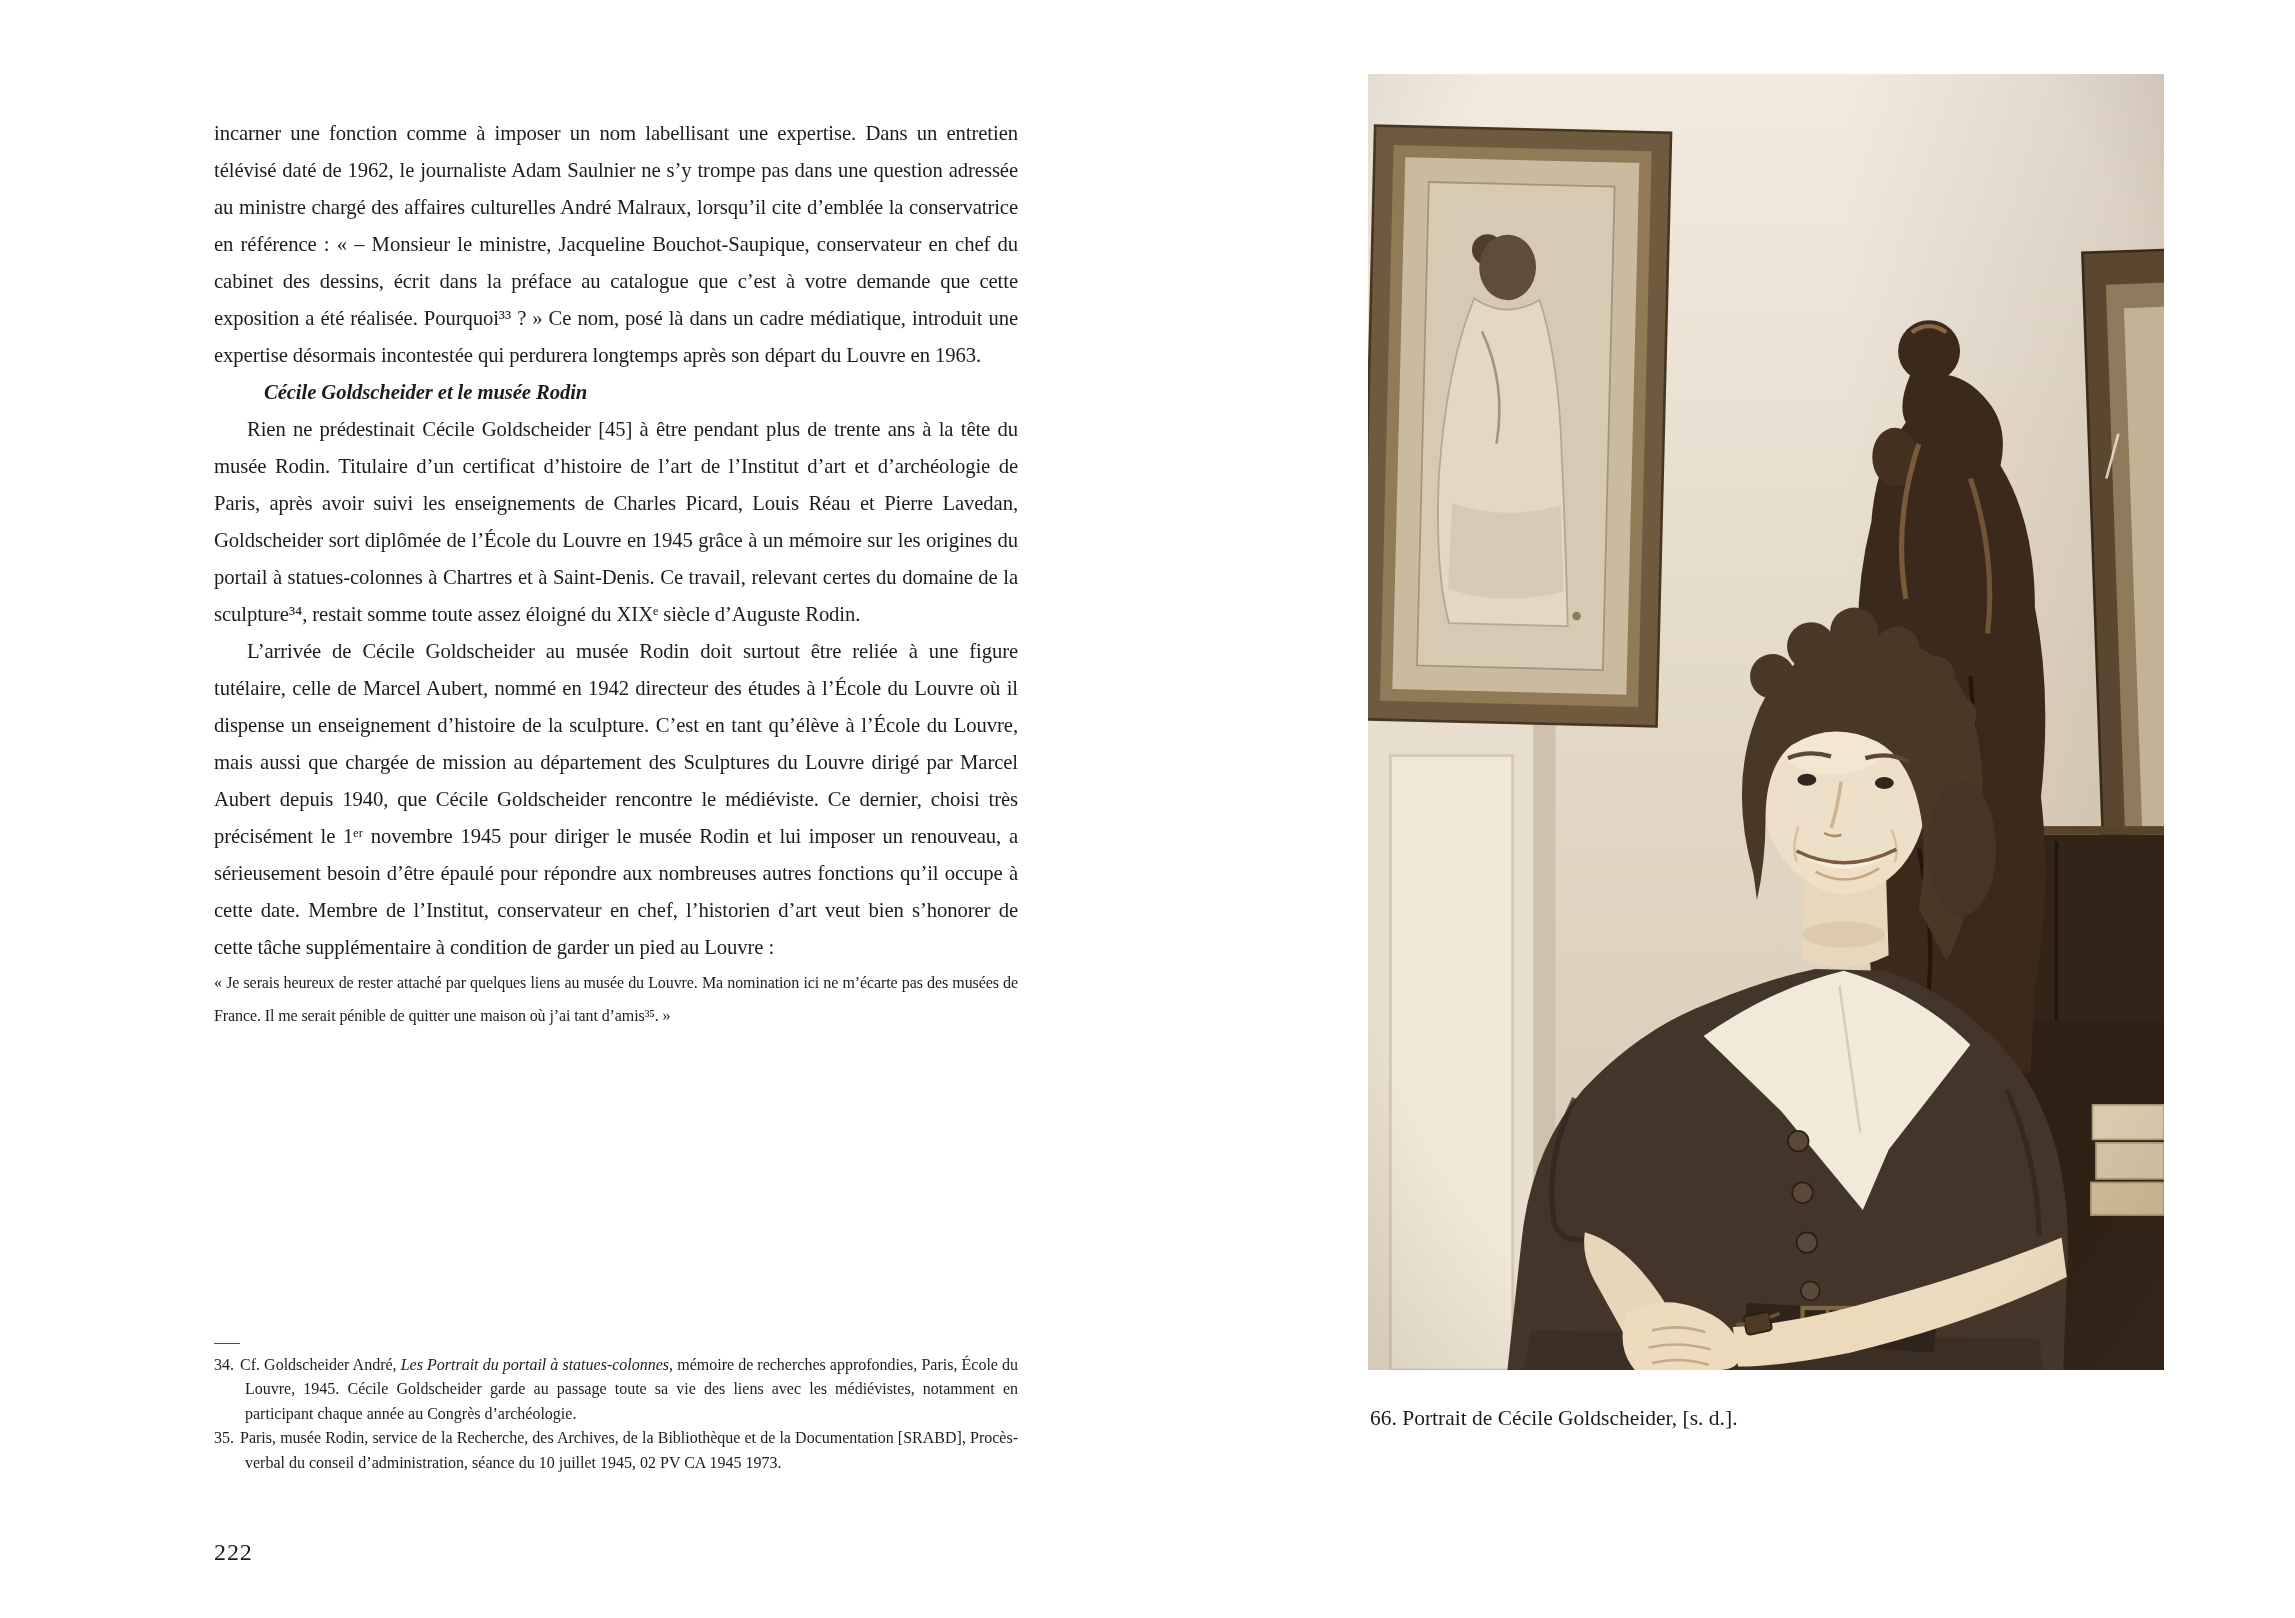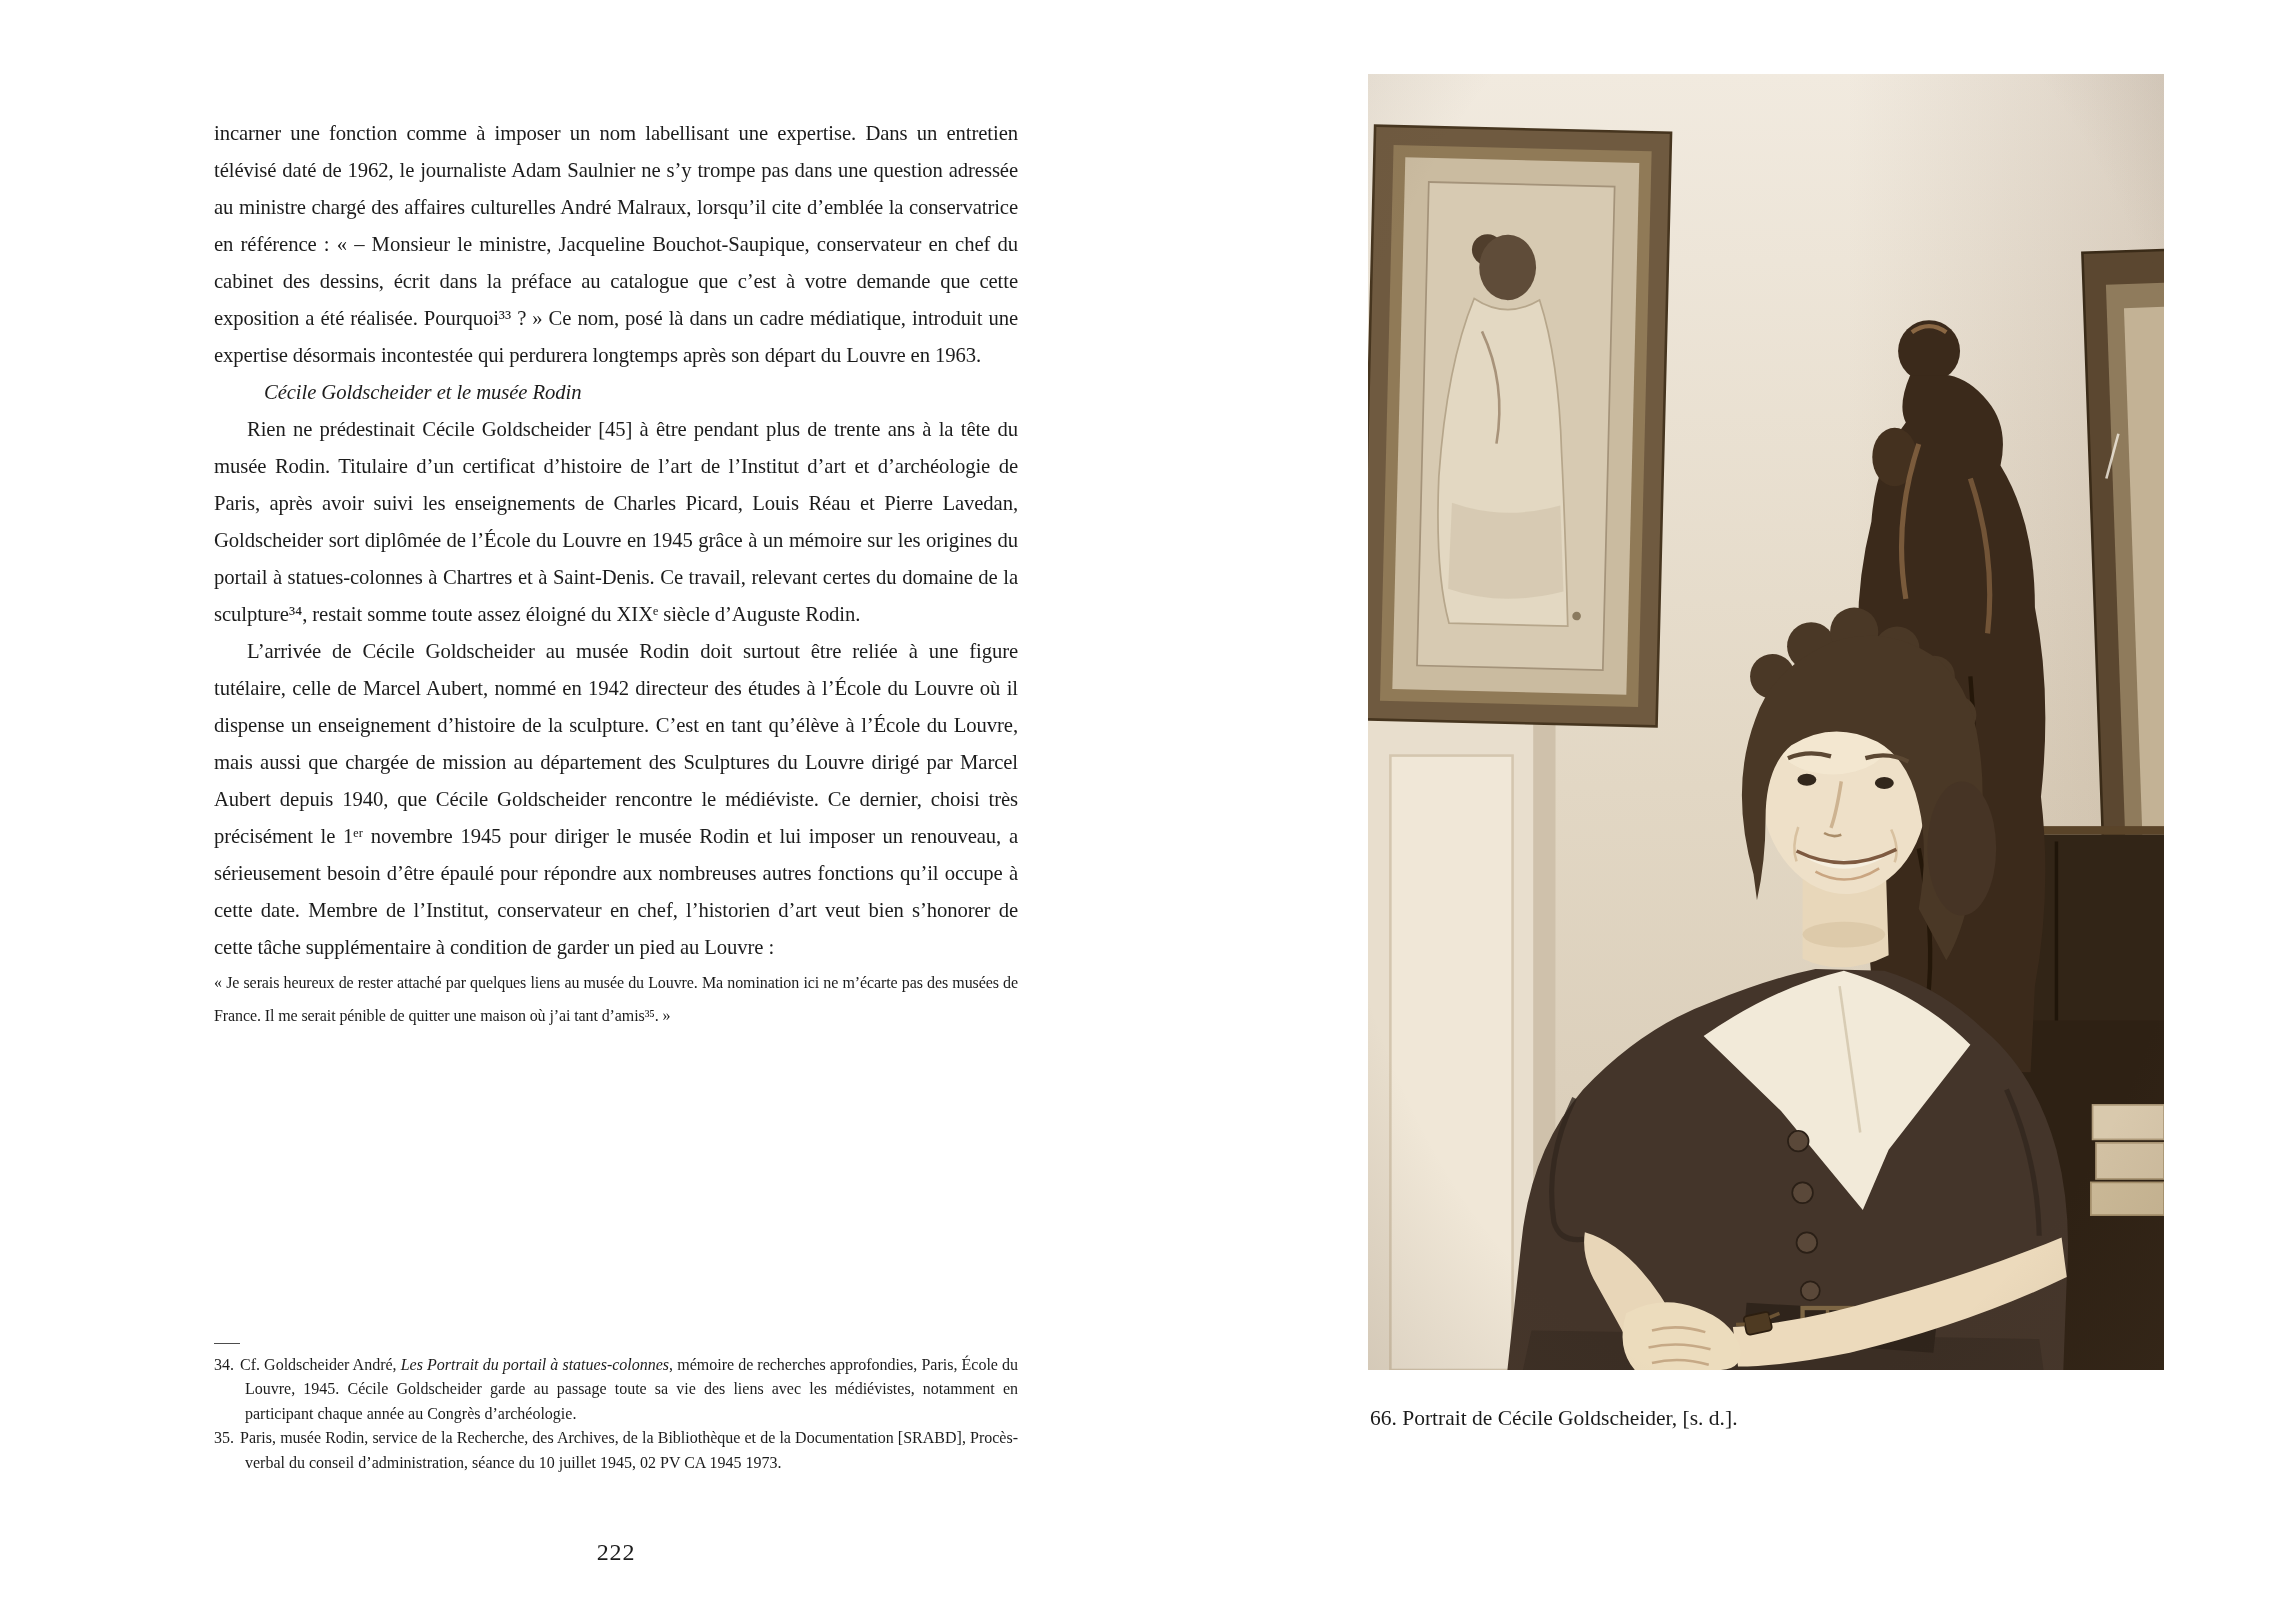--- a/index.html
+++ b/index.html
@@ -13,35 +13,35 @@
   .page-right{left:1147px;width:1148px;}
 
   .text-column{
     position:absolute;left:169px;top:115px;width:804px;
     font-size:20.7px;line-height:37px;text-align:justify;
     letter-spacing:-0.1px;
   }
   .text-column p{margin:0;}
   .para-indent{text-indent:33px;}
   .section-heading{
-    font-size:20.7px;line-height:37px;font-weight:normal;font-style:italic;
+    font-size:20.7px;line-height:37px;font-weight:bold;font-style:italic;
     margin:17px 0 0 0;text-indent:50px;
   }
   .block-quote{
     font-size:16px;line-height:33px;margin:18px 0 18px 46px;text-align:justify;
   }
   .footnotes{
     position:absolute;left:169px;top:1343px;width:804px;
     font-size:16px;line-height:24.5px;text-align:justify;
   }
   .fn-rule{width:26px;border-top:1.7px solid #4d4d4d;margin:0 0 8.6px 0;}
   .footnote{padding-left:31px;text-indent:-31px;}
   .fn-num{margin-right:6px;}
   .page-number{
-    position:absolute;left:169px;top:1539px;width:804px;text-align:center;
+    position:absolute;left:169px;top:1539px;width:804px;text-align:left;
     font-size:24px;letter-spacing:0.9px;
   }
   .figure-photo{
     position:absolute;left:1323px;top:74px;width:796px;height:1296px;
   }
   .figure-photo svg{display:block;}
   .photo-caption{
     position:absolute;left:1325px;top:1405px;width:775px;
     font-size:21.5px;line-height:27.5px;
   }

